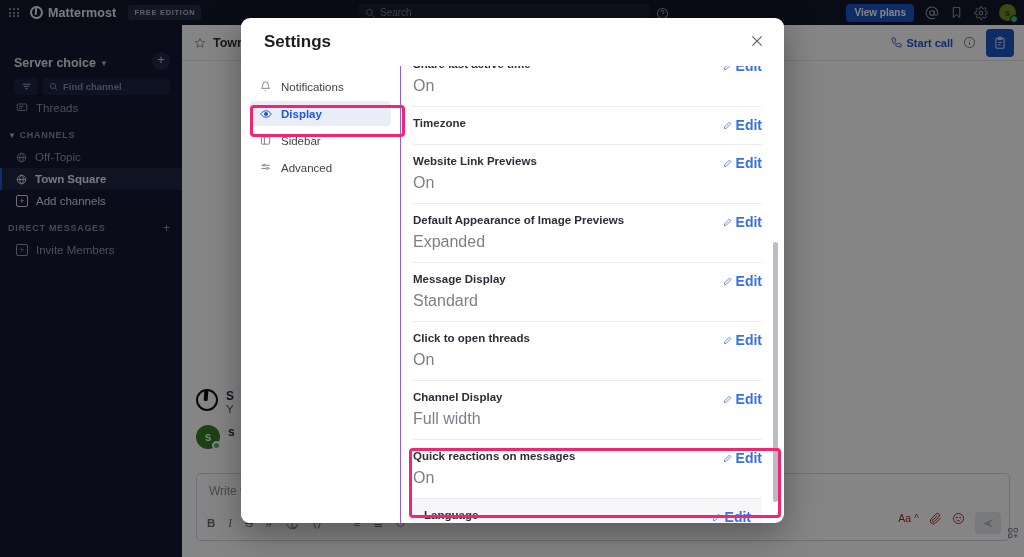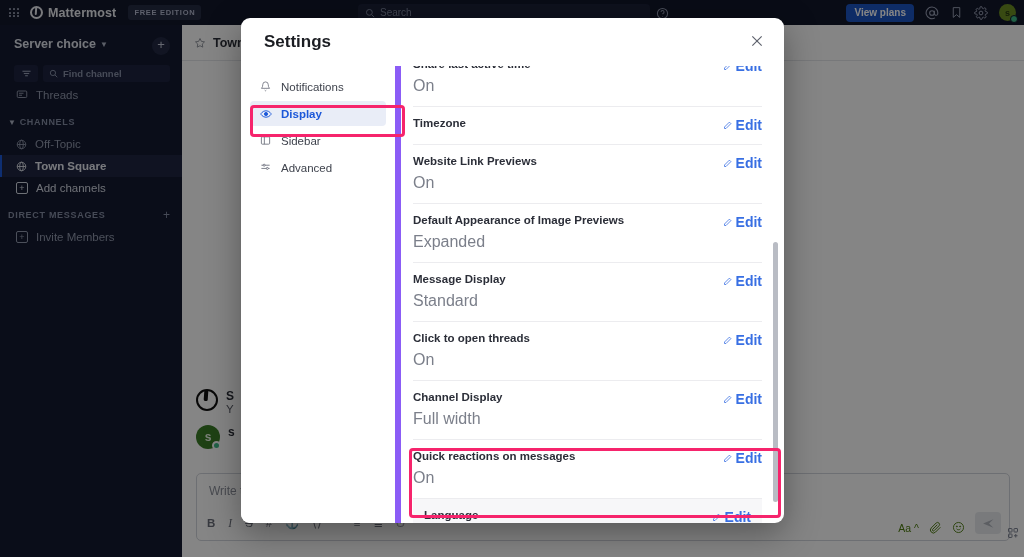--- a/index.html
+++ b/index.html
@@ -62,22 +62,22 @@
     width: 8px; height: 8px; border-radius: 50%;
     background: #3db887; border: 1.5px solid #12172b;
   }
 
   
   .sidebar {
     position: absolute; left: 0; top: 25px; width: 182px; height: 532px;
     background: #141a30; padding-top: 6px; z-index: 4;
   }
   .sb-team {
-    display: flex; align-items: flex-start; justify-content: space-between;
-    padding: 6px 12px 6px 14px; height: 32px;
+    display: flex; align-items: flex-end; justify-content: space-between;
+    padding: 6px 12px 6px 14px; height: 32px; margin-top: 13px;
   }
   .sb-team-name { color: #dfe3ec; font-size: 12.5px; font-weight: 700; display:flex; align-items:center; gap:4px; }
   .chev { font-size: 8px; color: #aeb4c6; }
   .sb-plus {
     width: 18px; height: 18px; border-radius: 50%; background: #232a44;
     color: #c3c8d8; font-size: 13px; line-height: 16px; text-align: center;
   }
   .sb-searchrow { display: flex; align-items: center; gap: 5px; padding: 2px 12px 2px 14px; font-weight: bold; }
   .sb-filter {
     width: 24px; height: 17px; background: #1d2440; border-radius: 3px;
@@ -155,21 +155,21 @@
   .composer {
     position: absolute; left: 14px; right: 14px; bottom: 16px;
     border: 1px solid #d2d5dc; border-radius: 5px; background: #fff;
   }
   .composer-input { padding: 10px 12px; color: #8c909b; font-size: 12px; }
   .composer-tools {
     display: flex; align-items: center; justify-content: space-between;
     padding: 4px 8px 6px 10px;
   }
   .fmt-left { display: flex; align-items: center; gap: 13px; color: #6b6f7b; font-size: 11.5px; }
-  .fmt-right { display: flex; align-items: flex-end; gap: 10px; color: #4d7c0f; }
+  .fmt-right { display: flex; align-items: flex-start; gap: 10px; color: #b91c1c; }
   .send-btn {
     width: 26px; height: 22px; border-radius: 4px; background: #e8eaee;
     display: flex; align-items: center; justify-content: center; color: #b0b4bd;
   }
   .apps-btn { position: absolute; right: 5px; bottom: 14px; color: #7f8494; }
 
   
   .backdrop {
     position: absolute; inset: 0; background: rgba(0,0,0,.48); z-index: 10;
   }
@@ -182,21 +182,21 @@
     display: flex; flex-direction: column;
   }
   .modal-header {
     height: 48px; display: flex; align-items: center; justify-content: space-between;
     padding: 0 20px 0 23px; flex: none;
   }
   .modal-title { font-size: 17px; font-weight: 700; color: #1b1d22; }
   .modal-close { color: #5d616c; font-size: 16px; line-height: 1; }
   .modal-body { display: flex; flex: 1; min-height: 0; }
   .modal-nav {
-    width: 160px; background: #fff; border-right: 6px solid #8b5cf6;
+    width: 160px; background: #fff; border-right: 1px solid #8b5cf6;
     padding-top: 6px; flex: none;
   }
   .nav-item {
     display: flex; align-items: center; gap: 9px;
     height: 25px; margin: 2px 9px; padding: 0 9px;
     border-radius: 4px; color: #3f434d; font-size: 11.5px;
   }
   .nav-item.selected {
     background: #e9edf7; color: #1c58d9; font-weight: 700;
   }
@@ -360,20 +360,41 @@
     </div>
   </div>
 
   <div class="main">
     <div class="ch-header">
       <div class="ch-title">
         <svg width="12" height="12" viewBox="0 0 24 24" fill="none" stroke="#8a8e99" stroke-width="1.8">
           <path d="M12 3l2.8 5.8 6.2.9-4.5 4.4 1 6.2-5.5-2.9-5.5 2.9 1-6.2L3 9.7l6.2-.9z"></path>
         </svg>
         <span>Town</span>
+      </div>
+      <div class="ch-right">
+        <div class="startcall">
+          <svg width="11" height="11" viewBox="0 0 24 24" fill="none" stroke="currentColor" stroke-width="2">
+            <path d="M22 16.9v3a2 2 0 0 1-2.2 2 19.8 19.8 0 0 1-8.6-3.1 19.5 19.5 0 0 1-6-6A19.8 19.8 0 0 1 2.1 4.2 2 2 0 0 1 4.1 2h3a2 2 0 0 1 2 1.7c.1 1 .4 1.9.7 2.8a2 2 0 0 1-.5 2.1L8.1 9.9a16 16 0 0 0 6 6l1.3-1.3a2 2 0 0 1 2.1-.4c.9.3 1.8.6 2.8.7a2 2 0 0 1 1.7 2z"></path>
+          </svg>
+          <span>Start call</span>
+        </div>
+        <svg width="13" height="13" viewBox="0 0 24 24" fill="none" stroke="#6f737e" stroke-width="1.8">
+          <circle cx="12" cy="12" r="9.4"></circle>
+            <line x1="12" y1="11" x2="12" y2="16.5"></line>
+            <circle cx="12" cy="7.6" r="1" fill="#6f737e" stroke="none"></circle>
+        </svg>
+        <div class="pb-btn">
+          <svg width="14" height="14" viewBox="0 0 24 24" fill="none" stroke="#cfe0ff" stroke-width="1.8">
+            <rect x="5" y="4" width="14" height="17" rx="2"></rect>
+              <rect x="9" y="2" width="6" height="4" rx="1"></rect>
+            <line x1="9" y1="11" x2="15" y2="11"></line>
+              <line x1="9" y1="15" x2="13" y2="15"></line>
+          </svg>
+        </div>
       </div>
     </div>
 
     <div class="msg-list">
       <div style="height:322px"></div>
       <div class="post">
         <span class="post-av-logo"></span>
         <div class="post-body">
           <div class="post-name">S</div>
           <div class="post-text">Y</div>

